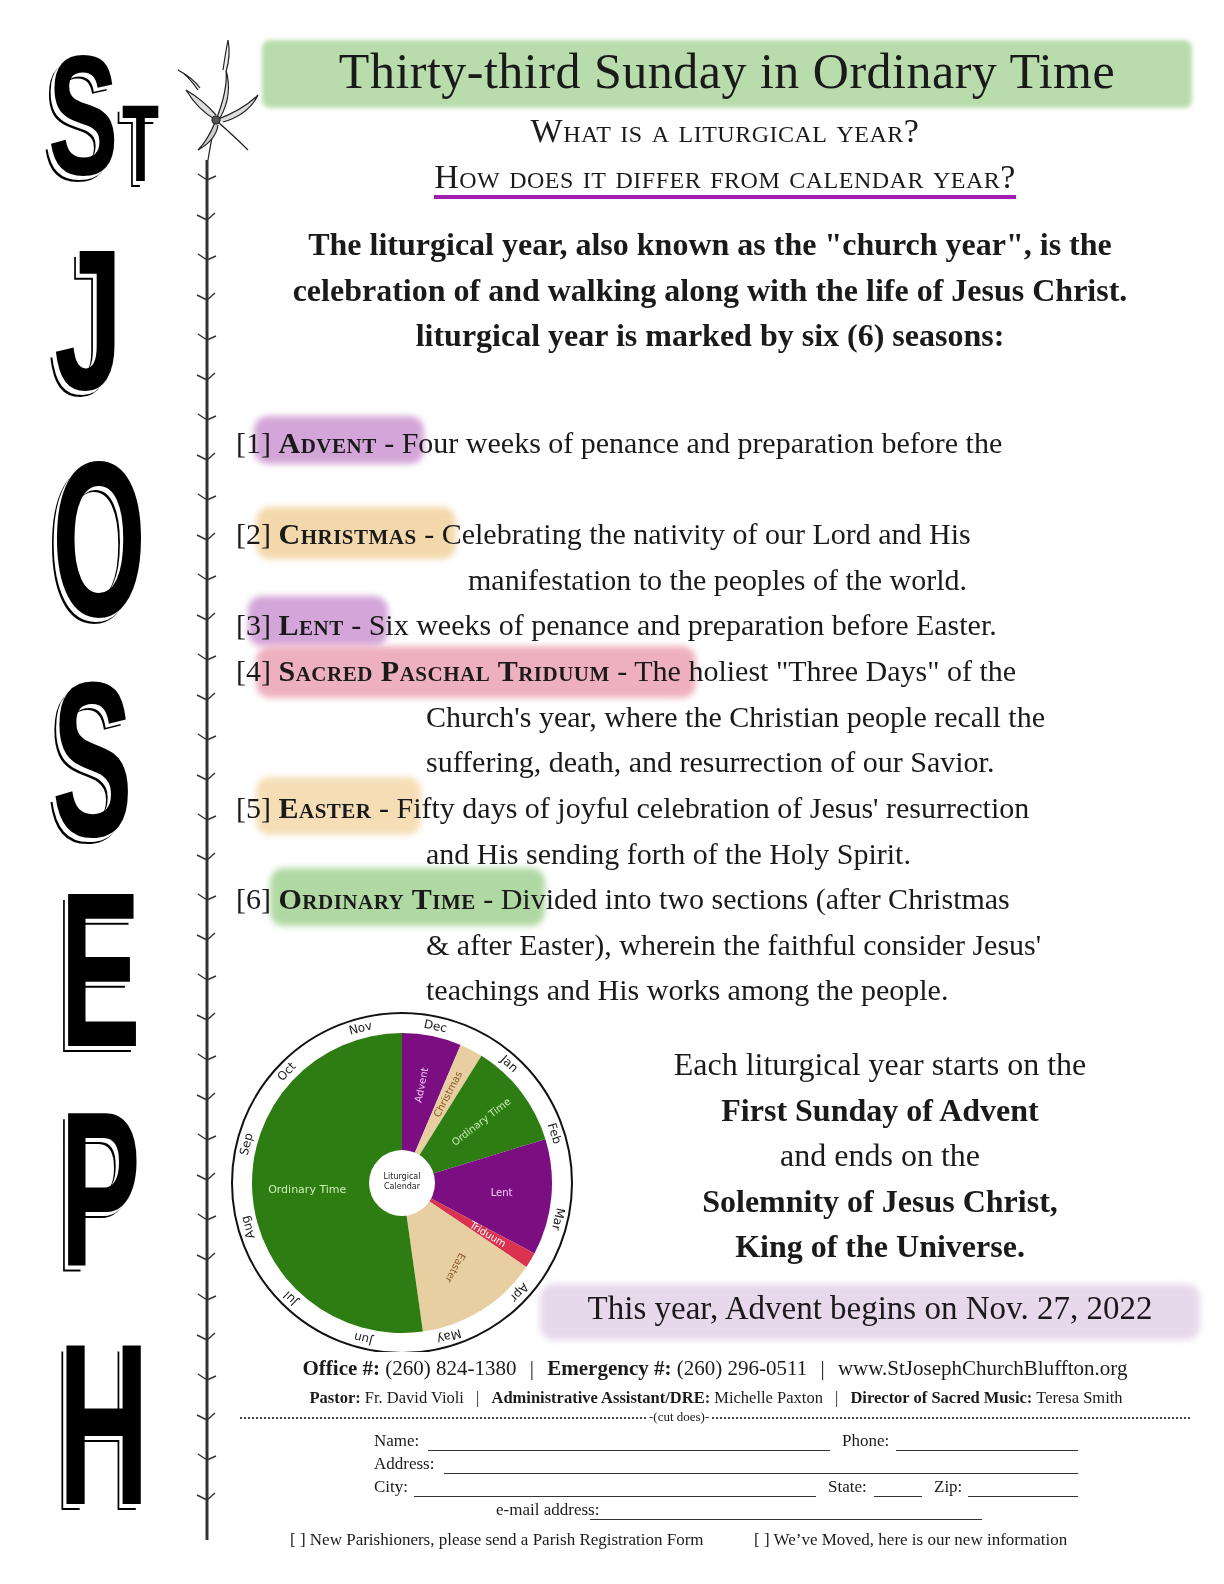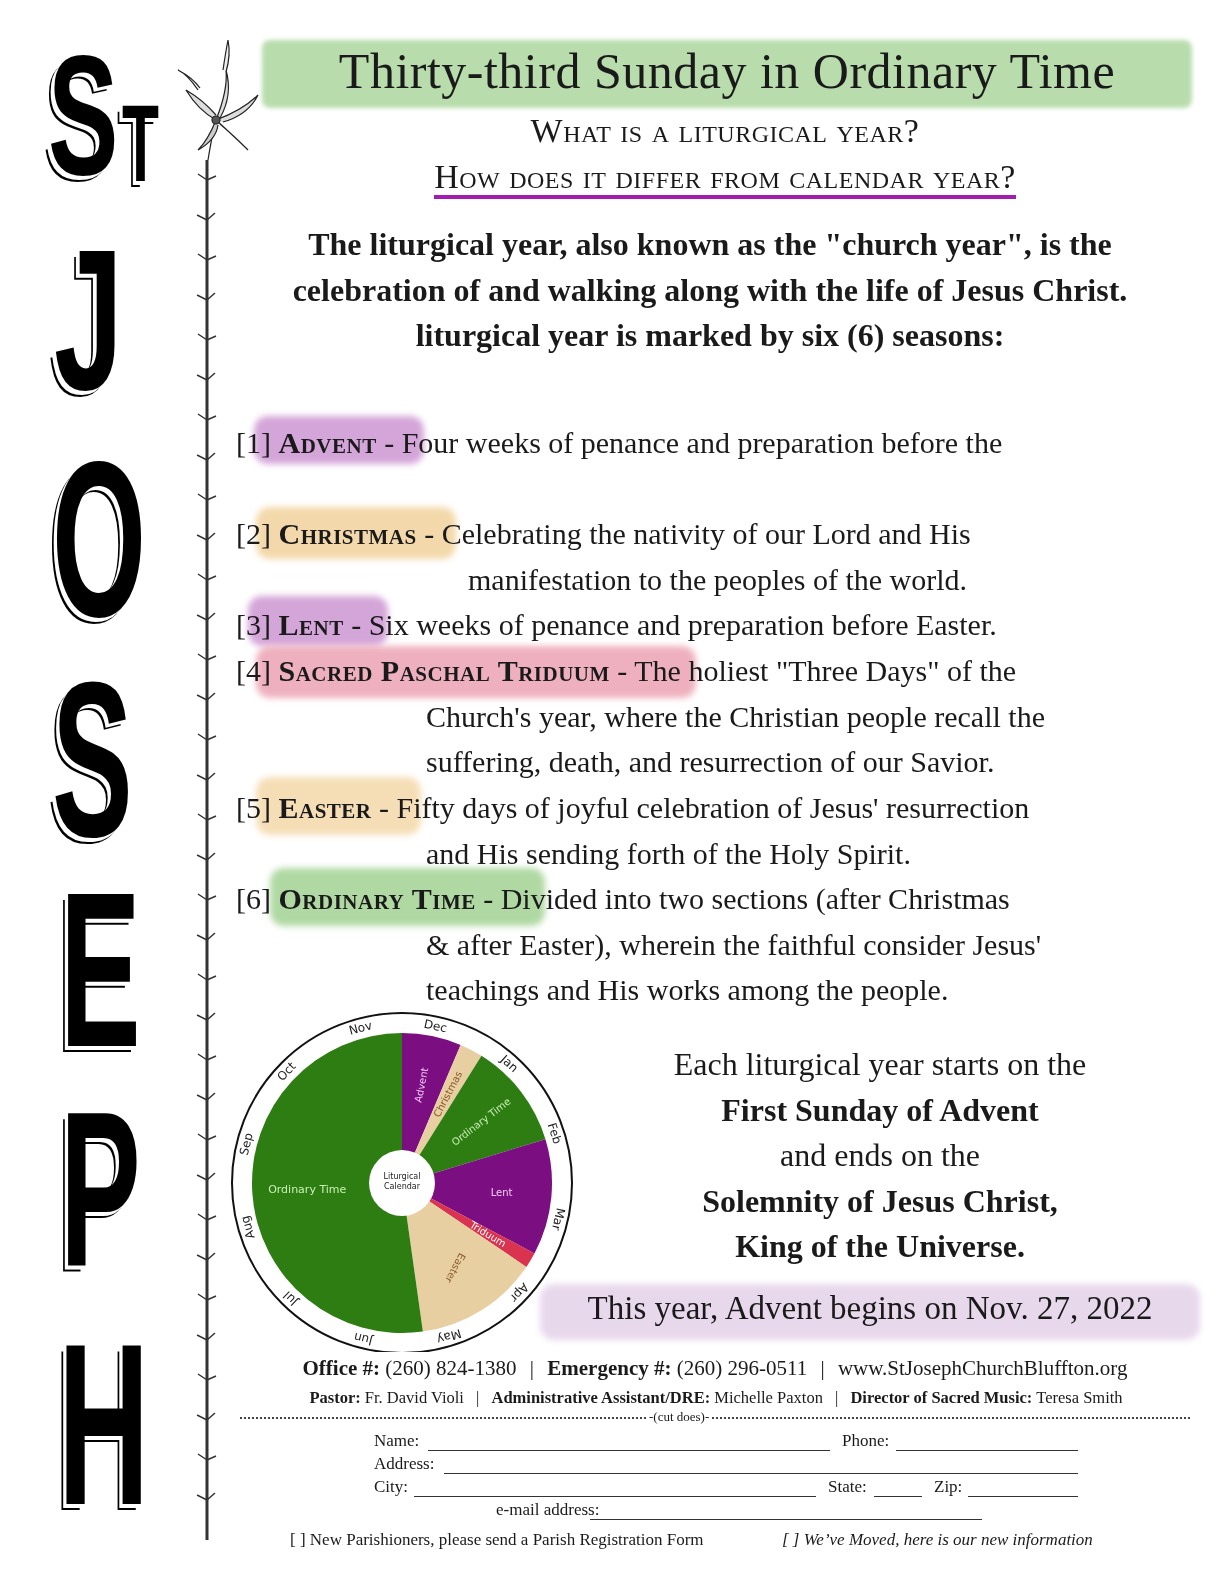--- a/index.html
+++ b/index.html
@@ -242,13 +242,13 @@
 <div class="fline" style="left:414px; top:1478px; width:402px;"></div>
 <div class="fl" style="left:828px; top:1477px;">State:</div>
 <div class="fline" style="left:874px; top:1478px; width:48px;"></div>
 <div class="fl" style="left:934px; top:1477px;">Zip:</div>
 <div class="fline" style="left:968px; top:1478px; width:110px;"></div>
 
 <div class="fl" style="left:468px; top:1500px;margin-left:28px;">e-mail address:</div>
 <div class="fline" style="left:590px; top:1501px; width:392px;"></div>
 
 <div class="check" style="left:262px;margin-left:28px;">[ ] New Parishioners, please send a Parish Registration Form</div>
-<div class="check" style="left:782px;font-style:italic;">[ ] We’ve Moved, here is our new information</div>
+<div class="check" style="left:754px;">[ ] We’ve Moved, here is our new information</div>
 
 </body></html>

